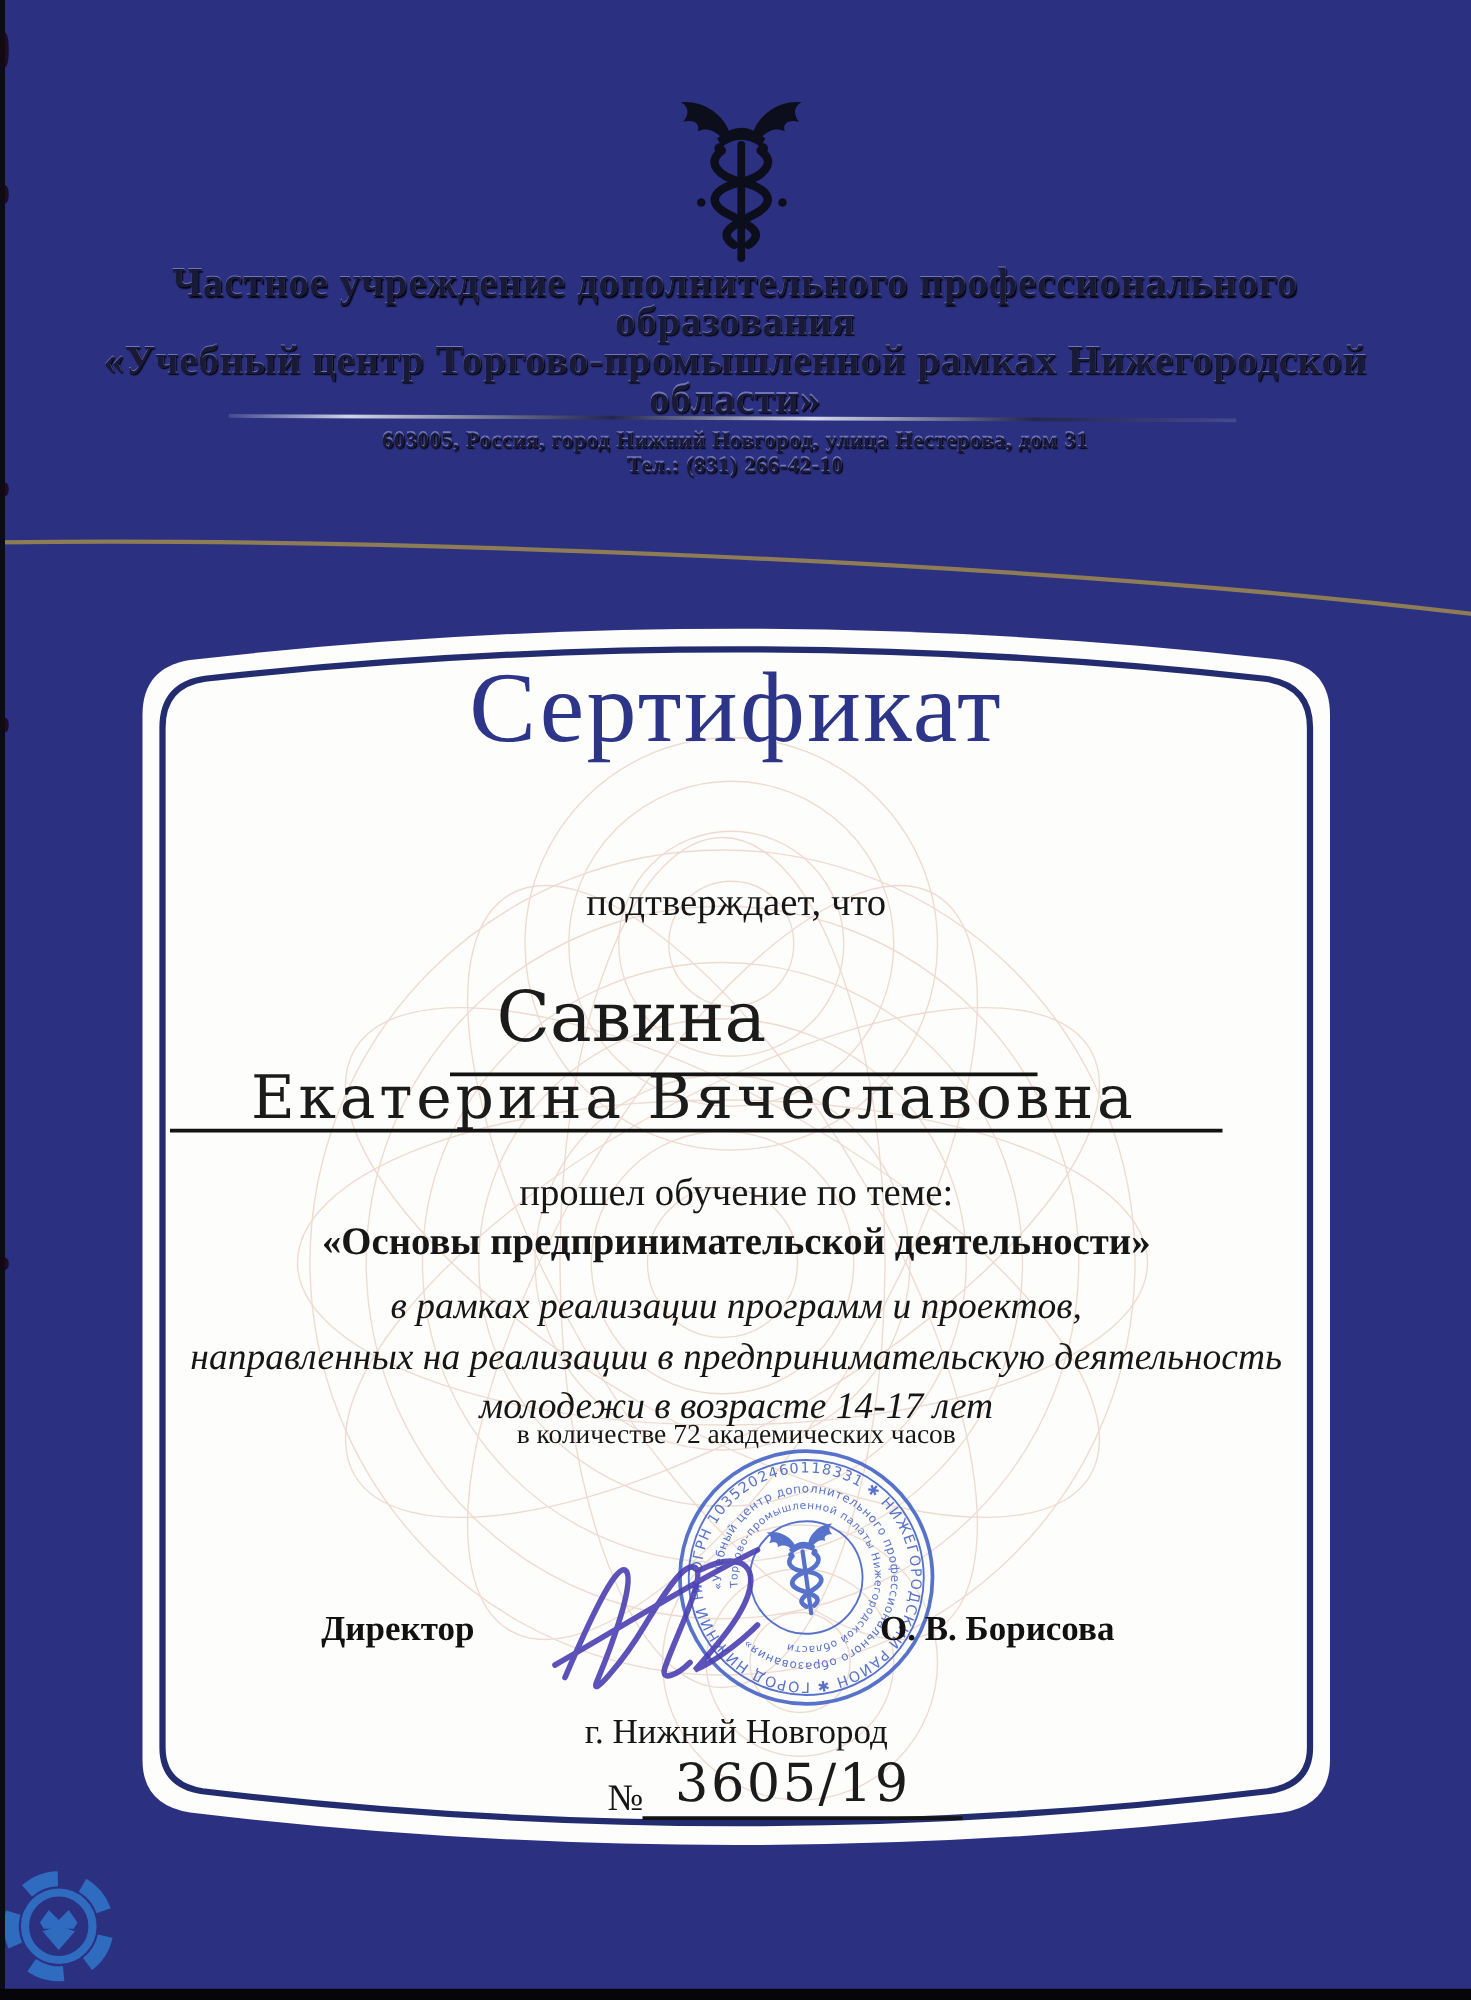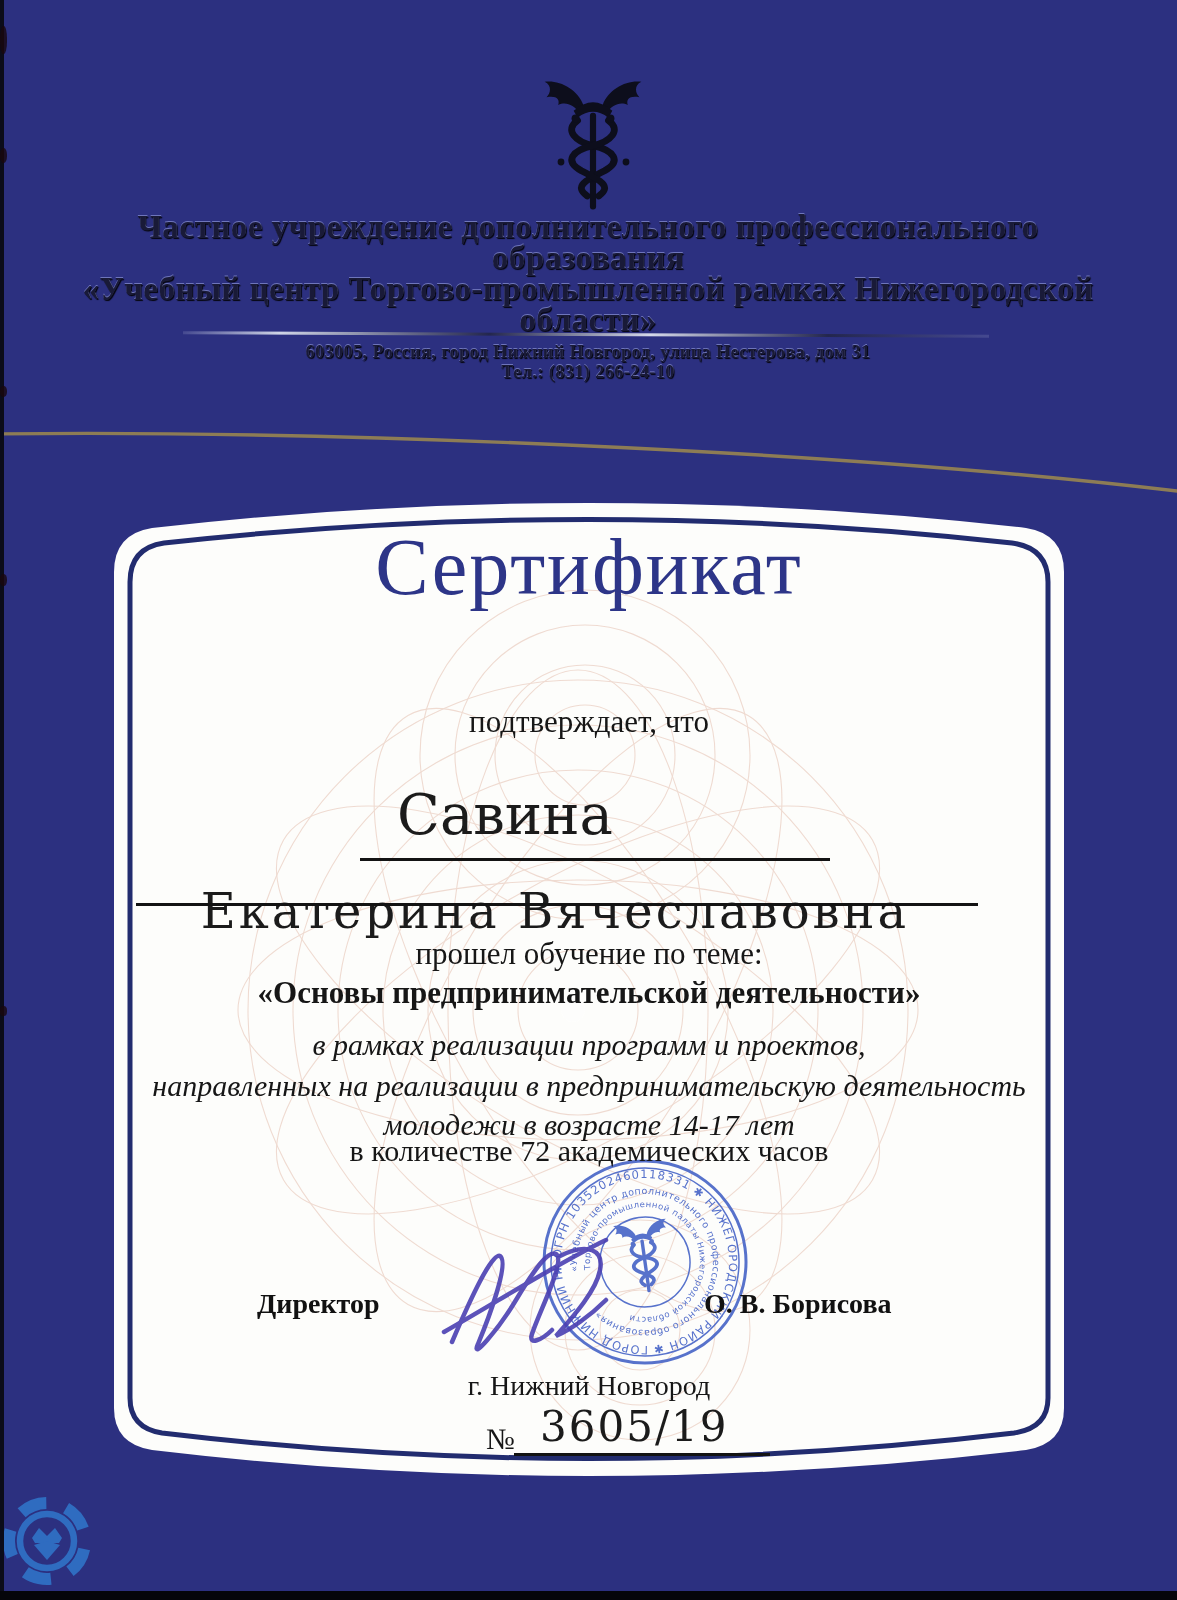--- a/index.html
+++ b/index.html
@@ -20,21 +20,21 @@
   .org-line{font-size:33px;line-height:30px;}
   .addr-line{font-size:18px;line-height:20px;}
   .divider{
     height:3px;background:linear-gradient(90deg,rgba(210,215,235,.15),#cfd4e6 12%,#23264e 38%,#d5d9ea 58%,#23264e 80%,rgba(210,215,235,.15));
     transform:rotate(.25deg);
   }
   
   .title{font-size:80px;color:#2d3588;letter-spacing:2px;}
   .black{color:#161616;}
   .t31{font-size:31px;}
-  .t30{font-size:30px;text-align:right;}
+  .t30{font-size:22px;text-align:right;}
   .t29i{font-size:30px;font-style:italic;margin-top:12px;}
   .bold{font-weight:bold;}
   .hand{font-family:"DejaVu Serif",serif;color:#1b1b1b;}
   .nameline{background:#131313;height:3px;}
   .sig-label{font-size:28px;font-weight:bold;color:#111;}
   .edge-mark{width:7px;background:rgba(25,8,14,.8);border-radius:45%;left:0;}
 </style>
 </head>
 <body>
 
@@ -139,30 +139,30 @@
   <div class="abs edge-mark" style="top:386px;height:11px;"></div>
   <div class="abs edge-mark" style="top:574px;height:12px;"></div>
   <div class="abs edge-mark" style="top:1006px;height:10px;"></div>
 
   <div class="abs ctr emboss org-line" style="top:212px;left:588px;">Частное учреждение дополнительного профессионального</div>
   <div class="abs ctr emboss org-line" style="top:243px;left:588px;">образования</div>
   <div class="abs ctr emboss org-line" style="top:274px;left:588px;">«Учебный центр Торгово-промышленной рамках Нижегородской</div>
   <div class="abs ctr emboss org-line" style="top:305px;left:588px;">области»</div>
   <div class="abs divider" style="left:183px;top:333px;width:806px;"></div>
   <div class="abs ctr emboss addr-line" style="top:342px;left:588px;">603005, Россия, город Нижний Новгород, улица Нестерова, дом 31</div>
-  <div class="abs ctr emboss addr-line" style="top:362px;left:588px;">Тел.: (831) 266-24-10</div>
+  <div class="abs ctr emboss addr-line" style="top:362px;left:588px;">Тел.: (831) 266-42-10</div>
 
   <div class="abs ctr title" style="top:522px;">Сертификат</div>
 
   <div class="abs ctr black t31" style="top:704px;">подтверждает, что</div>
 
   <div class="abs hand" style="top:782px;left:505px;transform:translateX(-50%);font-size:56px;white-space:nowrap;">Савина</div>
   <div class="abs nameline" style="left:360px;top:858px;width:470px;"></div>
 
-  <div class="abs hand" style="top:850px;left:555px;transform:translateX(-50%);font-size:48px;white-space:nowrap;letter-spacing:3px;margin-top:33px;">Екатерина Вячеславовна</div>
+  <div class="abs hand" style="top:850px;left:555px;transform:translateX(-50%);font-size:48px;white-space:nowrap;letter-spacing:3px;">Екатерина Вячеславовна</div>
   <div class="abs nameline" style="left:136px;top:903px;width:842px;"></div>
 
   <div class="abs ctr black t31" style="top:936px;">прошел обучение по теме:</div>
   <div class="abs ctr black t31 bold" style="top:975px;">«Основы предпринимательской деятельности»</div>
   <div class="abs ctr black t29i" style="top:1016px;">в рамках реализации программ и проектов,</div>
   <div class="abs ctr black t29i" style="top:1057px;">направленных на реализации в предпринимательскую деятельность</div>
   <div class="abs ctr black t29i" style="top:1096px;">молодежи в возрасте 14-17 лет</div>
   <div class="abs ctr black t30" style="top:1134px;">в количестве 72 академических часов</div>
 
   <div class="abs sig-label" style="left:257px;top:1288px;">Директор</div>

